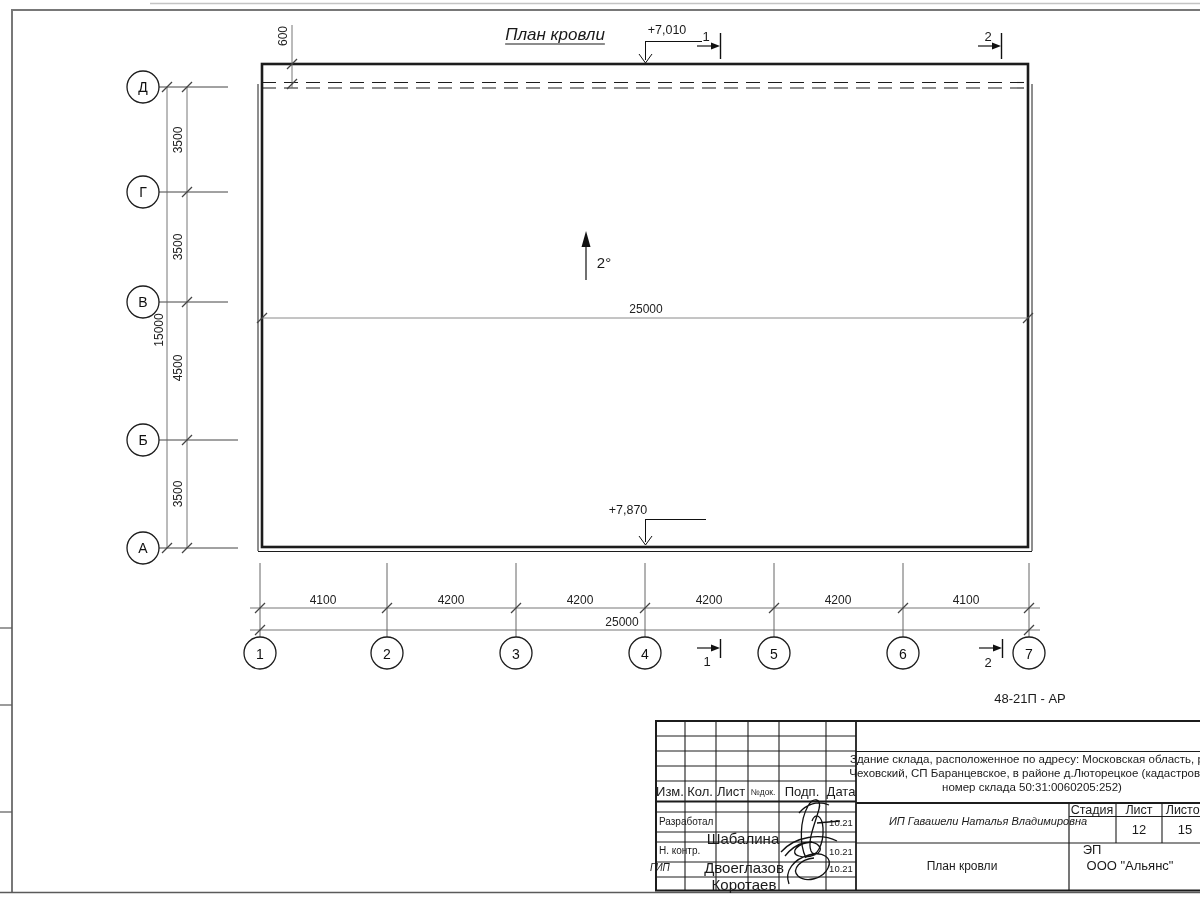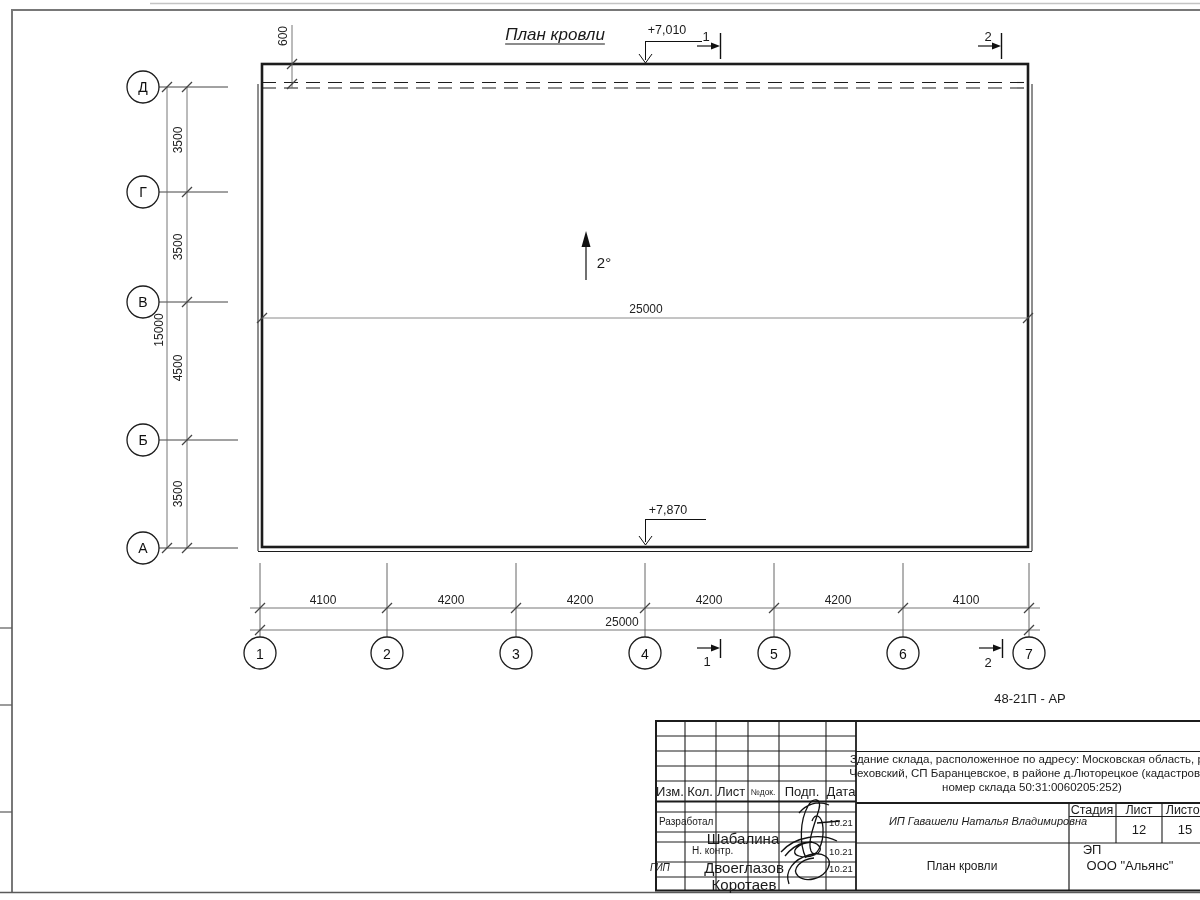--- a/index.html
+++ b/index.html
@@ -150,21 +150,21 @@
     <line x1="1069" y1="803" x2="1069" y2="891" stroke="#1c1c1c" stroke-width="1.2"></line>
     <line x1="1116" y1="803" x2="1116" y2="843" stroke="#1c1c1c" stroke-width="1.1"></line>
     <line x1="1162" y1="803" x2="1162" y2="843" stroke="#1c1c1c" stroke-width="1.1"></line>
 
     <path d="M 806,858 C 799,844 800,820 808,806 C 813,797 822,798 819,809 C 815,824 807,841 811,851 C 815,860 824,845 823,828 C 822,815 815,812 812,821 M 799,813 C 806,804 818,800 829,805 M 817,823 L 840,821" fill="none" stroke="#111" stroke-width="1.3"></path>
     <path d="M 785,856 C 797,841 813,839 819,846 C 825,853 809,859 799,856 C 789,853 797,843 812,842 M 789,884 C 784,871 794,859 809,855 C 823,851 833,858 828,868 C 823,879 806,883 798,876 C 791,869 801,859 814,858 M 781,852 C 795,836 821,833 837,841" fill="none" stroke="#111" stroke-width="1.3"></path>
   </svg>
 
   <span class="lbl title" style="left:555px;top:34px;">План кровли</span>
   <span class="lbl elev" style="left:667px;top:30px;">+7,010</span>
-  <span class="lbl elev" style="left:668px;top:510px;">+7,870</span>
+  <span class="lbl elev" style="left:628px;top:510px;">+7,870</span>
   <span class="lbl sec" style="left:706px;top:36px;">1</span>
   <span class="lbl sec" style="left:988px;top:36px;">2</span>
   <span class="lbl sec" style="left:707px;top:661px;">1</span>
   <span class="lbl sec" style="left:988px;top:662px;">2</span>
   <span class="lbl" style="left:604px;top:262px;font-size:15px;">2°</span>
   <span class="lbl dim" style="left:646px;top:309px;">25000</span>
   <span class="vert dim" style="left:283px;top:36px;">600</span>
 
   <span class="vert dim" style="left:178px;top:140px;">3500</span>
   <span class="vert dim" style="left:178px;top:247px;">3500</span>
@@ -202,21 +202,21 @@
   <span class="lbl tb" style="left:670px;top:791px;">Изм.</span>
   <span class="lbl tb" style="left:700px;top:791px;">Кол.</span>
   <span class="lbl tb" style="left:731px;top:791px;">Лист</span>
   <span class="lbl" style="left:763px;top:792px;font-size:8.5px;">№док.</span>
   <span class="lbl tb" style="left:802px;top:791px;">Подп.</span>
   <span class="lbl tb" style="left:841px;top:791px;">Дата</span>
 
   <span class="lbl-l tb-sm" style="left:659px;top:822px;">Разработал</span>
   <span class="lbl tb-name" style="left:743px;top:822px;">Шабалина</span>
   <span class="lbl tb-date" style="left:841px;top:823px;">10.21</span>
-  <span class="lbl-l tb-sm" style="left:692px;top:851px;">Н. контр.</span>
+  <span class="lbl-l tb-sm" style="left:659px;top:851px;">Н. контр.</span>
   <span class="lbl tb-name" style="left:744px;top:851px;">Двоеглазов</span>
   <span class="lbl tb-date" style="left:841px;top:852px;">10.21</span>
   <span class="lbl-l tb-sm" style="left:650px;top:868px;font-style:italic;">ГИП</span>
   <span class="lbl tb-name" style="left:744px;top:868px;">Коротаев</span>
   <span class="lbl tb-date" style="left:841px;top:869px;">10.21</span>
 
   <span class="lbl it" style="left:988px;top:821px;font-size:11px;">ИП Гавашели Наталья Владимировна</span>
   <span class="lbl" style="left:1092px;top:810px;font-size:12.5px;">Стадия</span>
   <span class="lbl" style="left:1139px;top:810px;font-size:12.5px;">Лист</span>
   <span class="lbl" style="left:1186px;top:810px;font-size:12.5px;">Листов</span>

